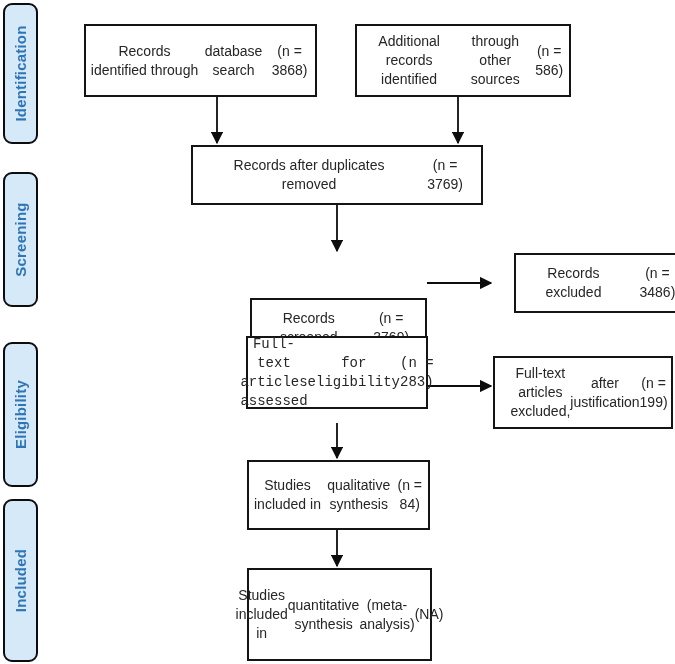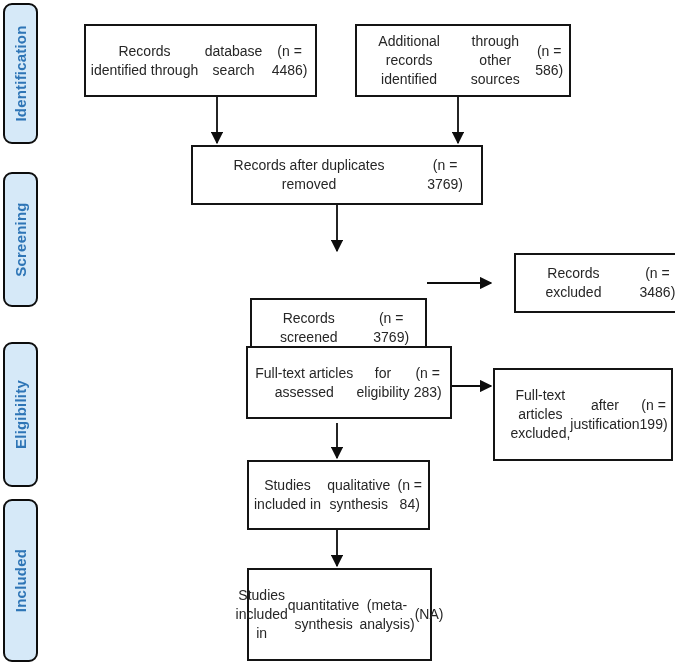--- a/index.html
+++ b/index.html
@@ -59,22 +59,22 @@
     color: #262626;
     padding: 2px 4px;
   }
   .box .line { display: block; }
 
   #box-identified         { left: 84px;  top: 24px;  width: 233px; height: 73px; }
   #box-additional         { left: 355px; top: 24px;  width: 216px; height: 73px; justify-content: center; }
   #box-deduplicated       { left: 191px; top: 145px; width: 292px; height: 60px; padding-left: 12px; }
   #box-screened           { left: 250px; top: 253px; width: 177px; height: 60px; margin-top: 45px; }
   #box-excluded           { left: 514px; top: 253px; width: 180px; height: 60px; justify-content: flex-end; }
-  #box-fulltext           { left: 246px; top: 346px; width: 206px; height: 73px; }
-  #box-fulltext-excluded  { left: 493px; top: 368px; width: 180px; height: 93px; padding-left: 16px; }
+  #box-fulltext           { left: 246px; top: 336px; width: 182px; height: 73px; font-family: Liberation Mono, monospace; }
+  #box-fulltext-excluded  { left: 493px; top: 356px; width: 180px; height: 73px; padding-left: 16px; }
   #box-qualitative        { left: 247px; top: 460px; width: 183px; height: 70px; }
   #box-quantitative       { left: 247px; top: 568px; width: 185px; height: 93px; }
 </style>
 </head>
 <body>
 
 <div class="canvas">
 
   <svg class="arrows" viewBox="0 0 675 664" xmlns="http://www.w3.org/2000/svg">
     <defs>
@@ -103,21 +103,21 @@
   <div class="stage" id="stage-eligibility">
     <span class="stage-text">Eligibility</span>
   </div>
   <div class="stage" id="stage-included">
     <span class="stage-text">Included</span>
   </div>
 
   <div class="box" id="box-identified">
     <span class="line">Records identified through</span>
     <span class="line">database search</span>
-    <span class="line">(n = 4486)</span>
+    <span class="line">(n = 3868)</span>
   </div>
 
   <div class="box" id="box-additional">
     <span class="line">Additional records identified</span>
     <span class="line">through other sources</span>
     <span class="line">(n = 586)</span>
   </div>
 
   <div class="box" id="box-deduplicated">
     <span class="line">Records after duplicates removed</span>

